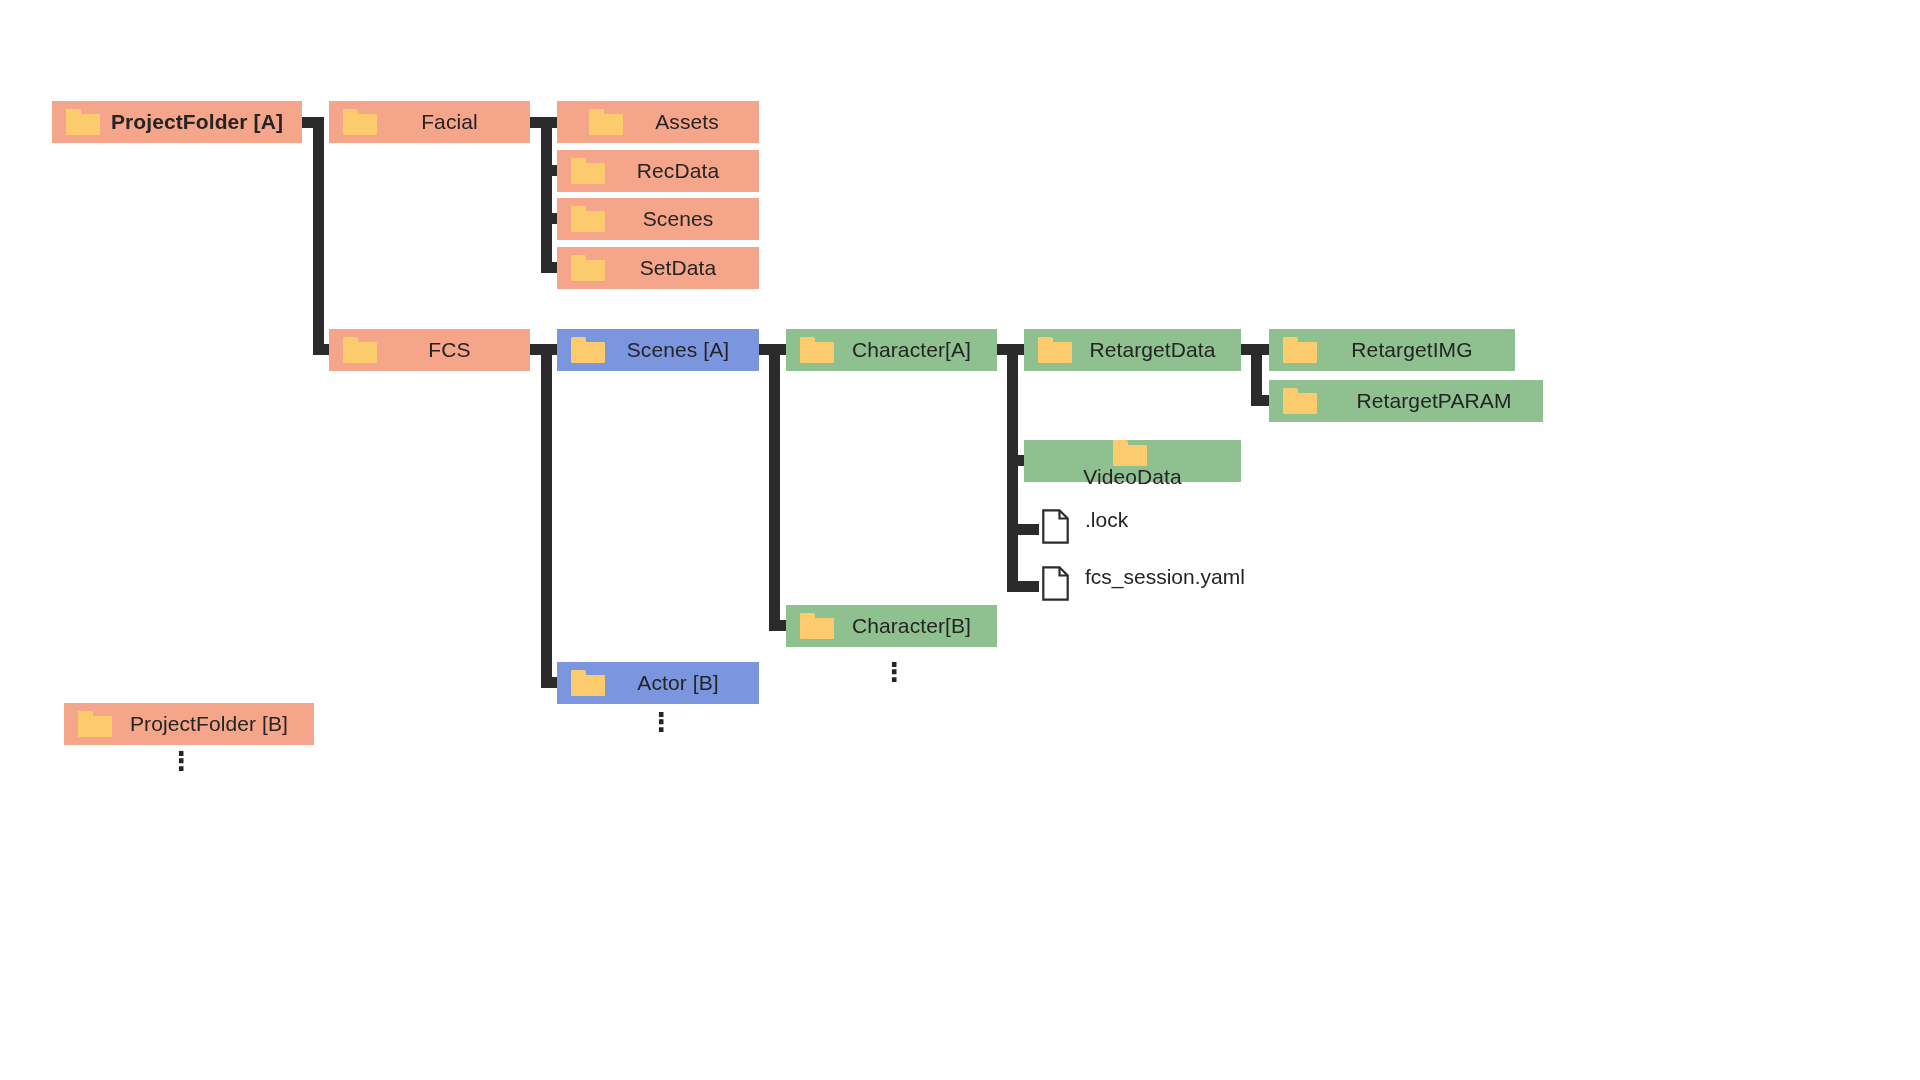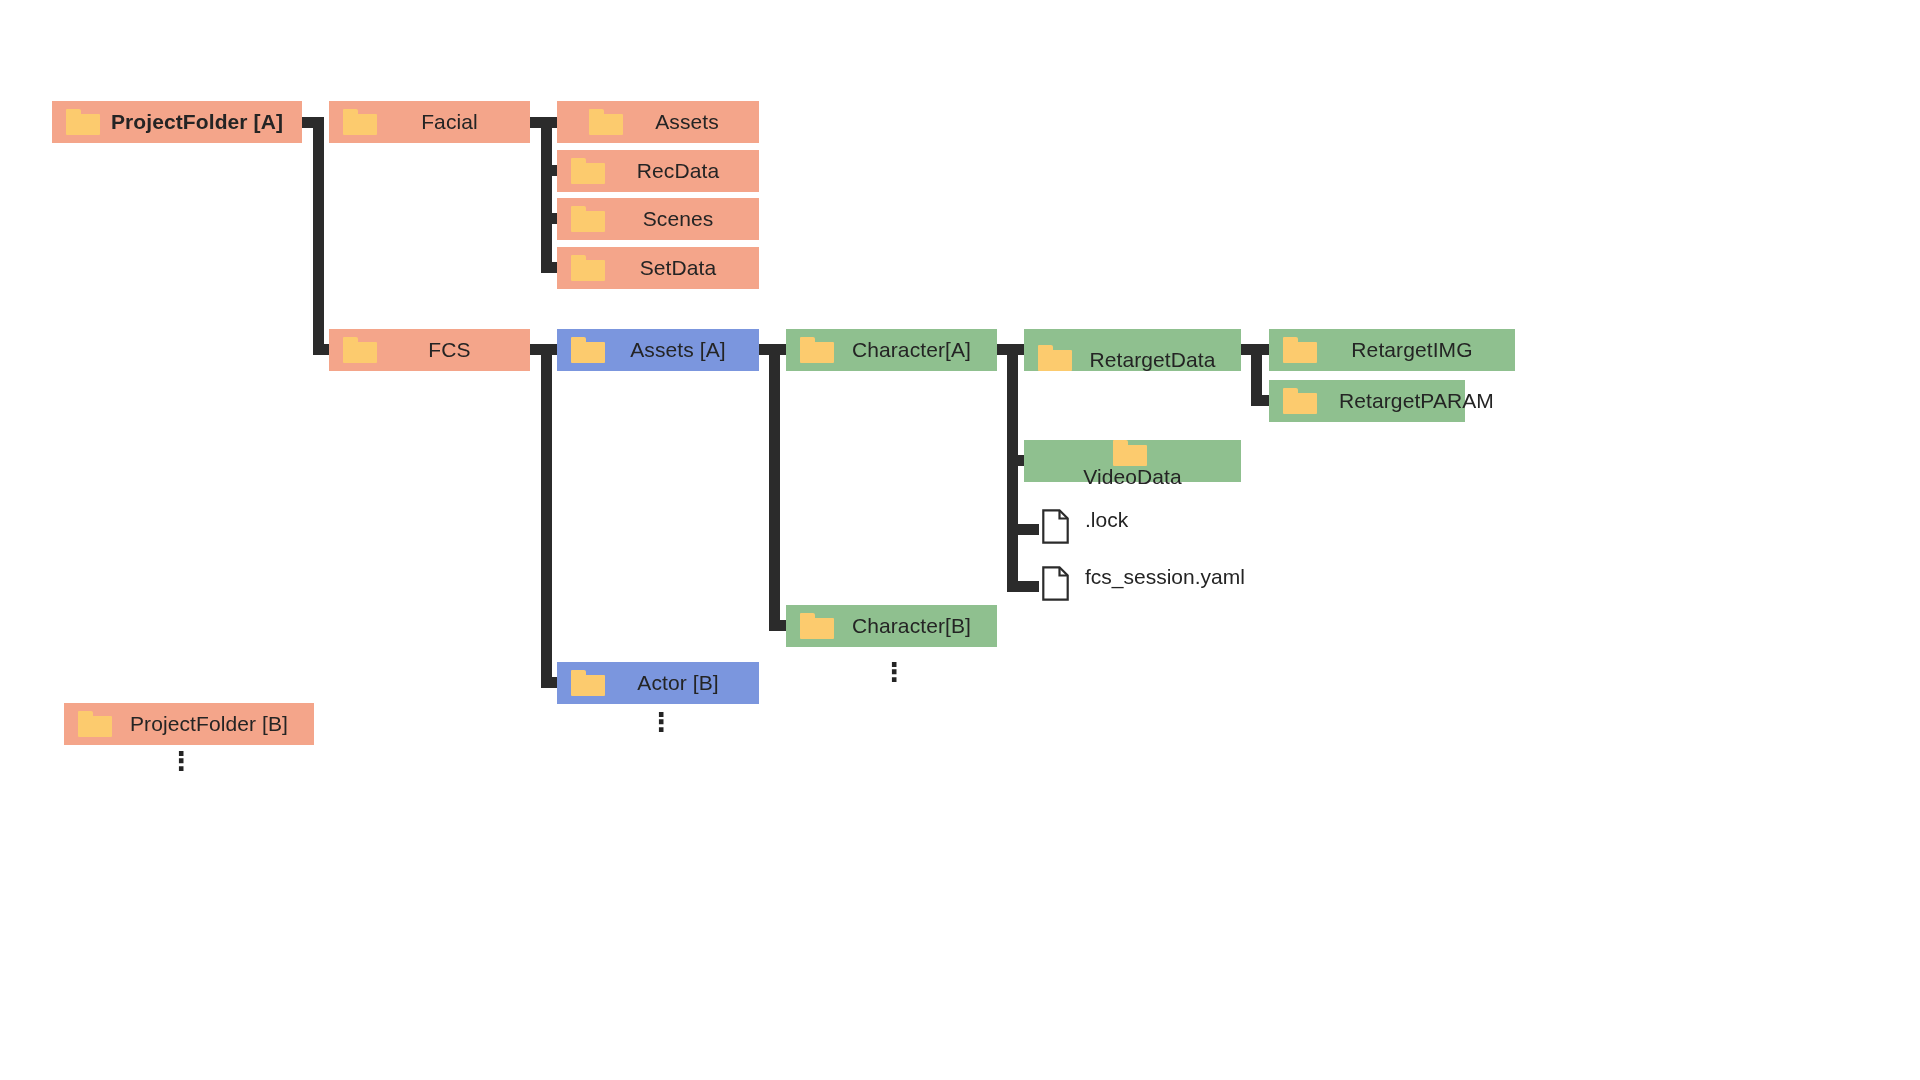--- a/index.html
+++ b/index.html
@@ -120,21 +120,21 @@
         <i></i>
       </span>
     <span class="lbl">FCS</span>
   </div>
 
   <div class="node blue" style="left:557px;top:329px;width:202px;">
     <span class="ficon">
         <b></b>
         <i></i>
       </span>
-    <span class="lbl">Assets [A]</span>
+    <span class="lbl">Scenes [A]</span>
   </div>
   <div class="node blue" style="left:557px;top:662px;width:202px;">
     <span class="ficon">
         <b></b>
         <i></i>
       </span>
     <span class="lbl">Actor [B]</span>
   </div>
 
   <div class="node green" style="left:786px;top:329px;width:211px;">
@@ -145,21 +145,21 @@
     <span class="lbl">Character[A]</span>
   </div>
   <div class="node green" style="left:786px;top:605px;width:211px;">
     <span class="ficon">
         <b></b>
         <i></i>
       </span>
     <span class="lbl">Character[B]</span>
   </div>
 
-  <div class="node green" style="left:1024px;top:329px;width:217px;align-items:flex-end;">
+  <div class="node green" style="left:1024px;top:329px;width:217px;">
     <span class="ficon">
         <b></b>
         <i></i>
       </span>
     <span class="lbl">RetargetData</span>
   </div>
   <div class="node green" style="left:1024px;top:440px;width:217px;flex-direction:column;">
     <span class="ficon">
         <b></b>
         <i></i>
@@ -167,21 +167,21 @@
     <span class="lbl">VideoData</span>
   </div>
 
   <div class="node green" style="left:1269px;top:329px;width:246px;">
     <span class="ficon">
         <b></b>
         <i></i>
       </span>
     <span class="lbl">RetargetIMG</span>
   </div>
-  <div class="node green" style="left:1269px;top:380px;width:196px;gap:16px;">
+  <div class="node green" style="left:1269px;top:380px;width:274px;gap:16px;">
     <span class="ficon">
         <b></b>
         <i></i>
       </span>
     <span class="lbl">RetargetPARAM</span>
   </div>
 
   <div class="filenode" style="left:1042px;top:509px;">
     <span class="dicon">
       <svg width="27" height="35" viewBox="0 0 27 35" xmlns="http://www.w3.org/2000/svg">

